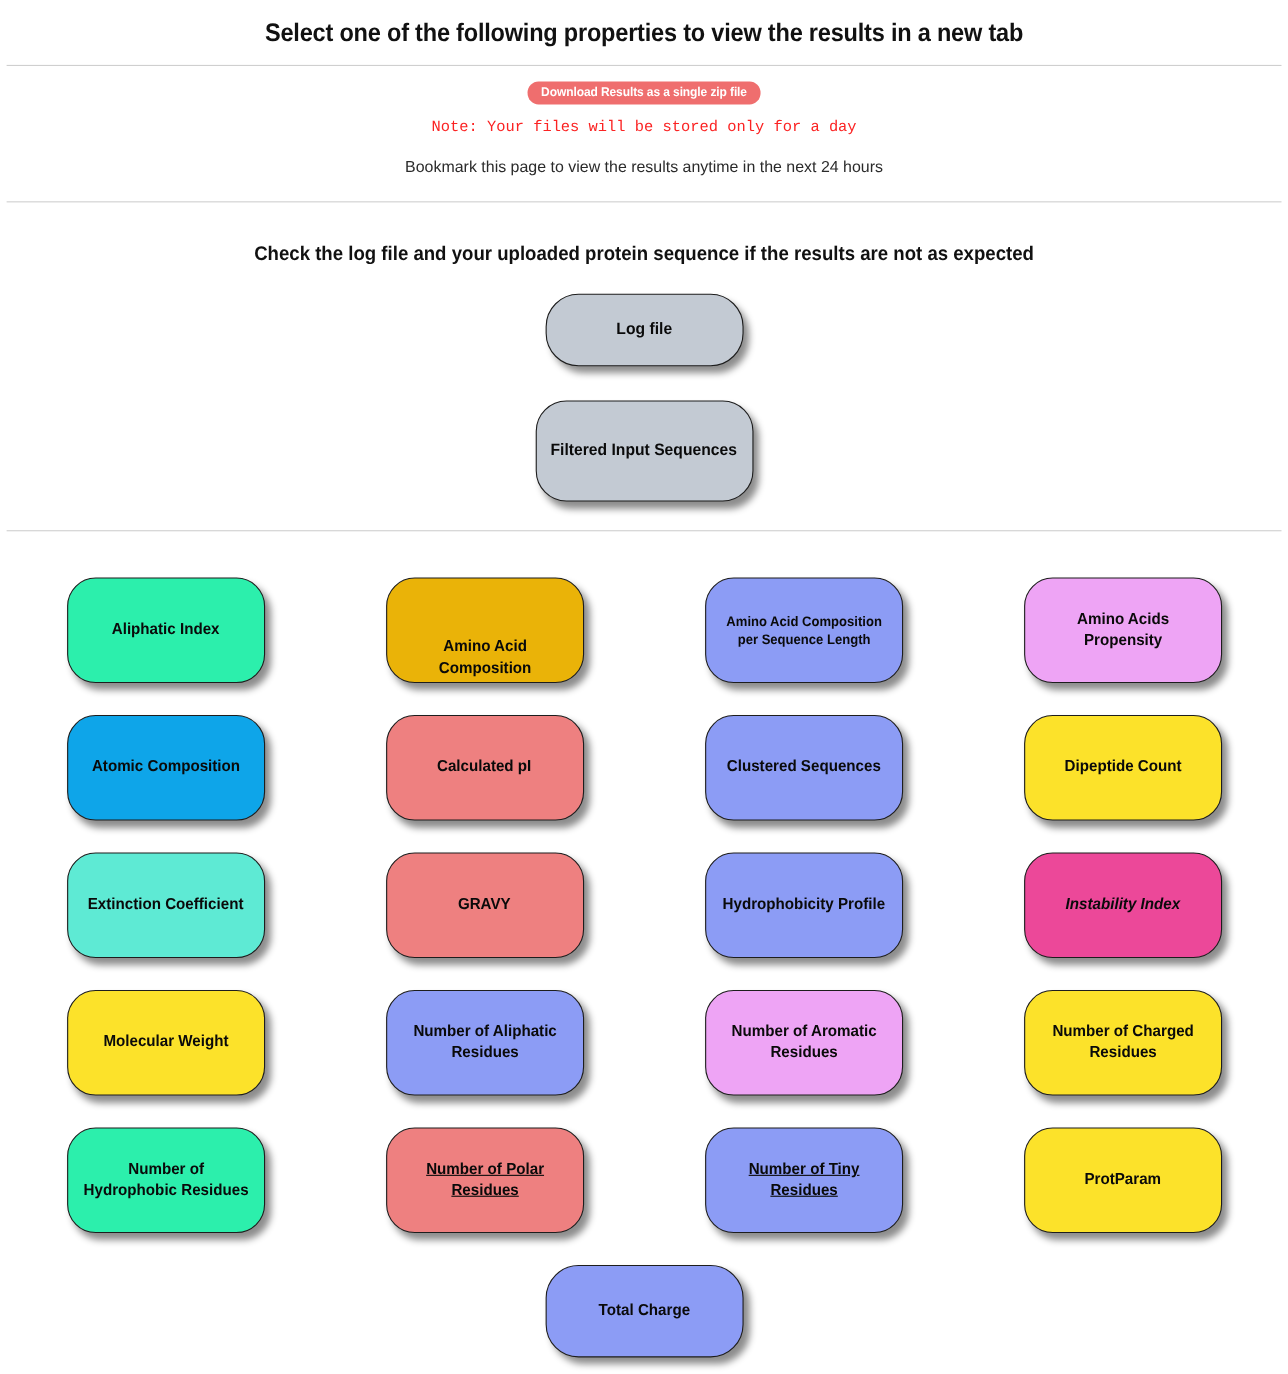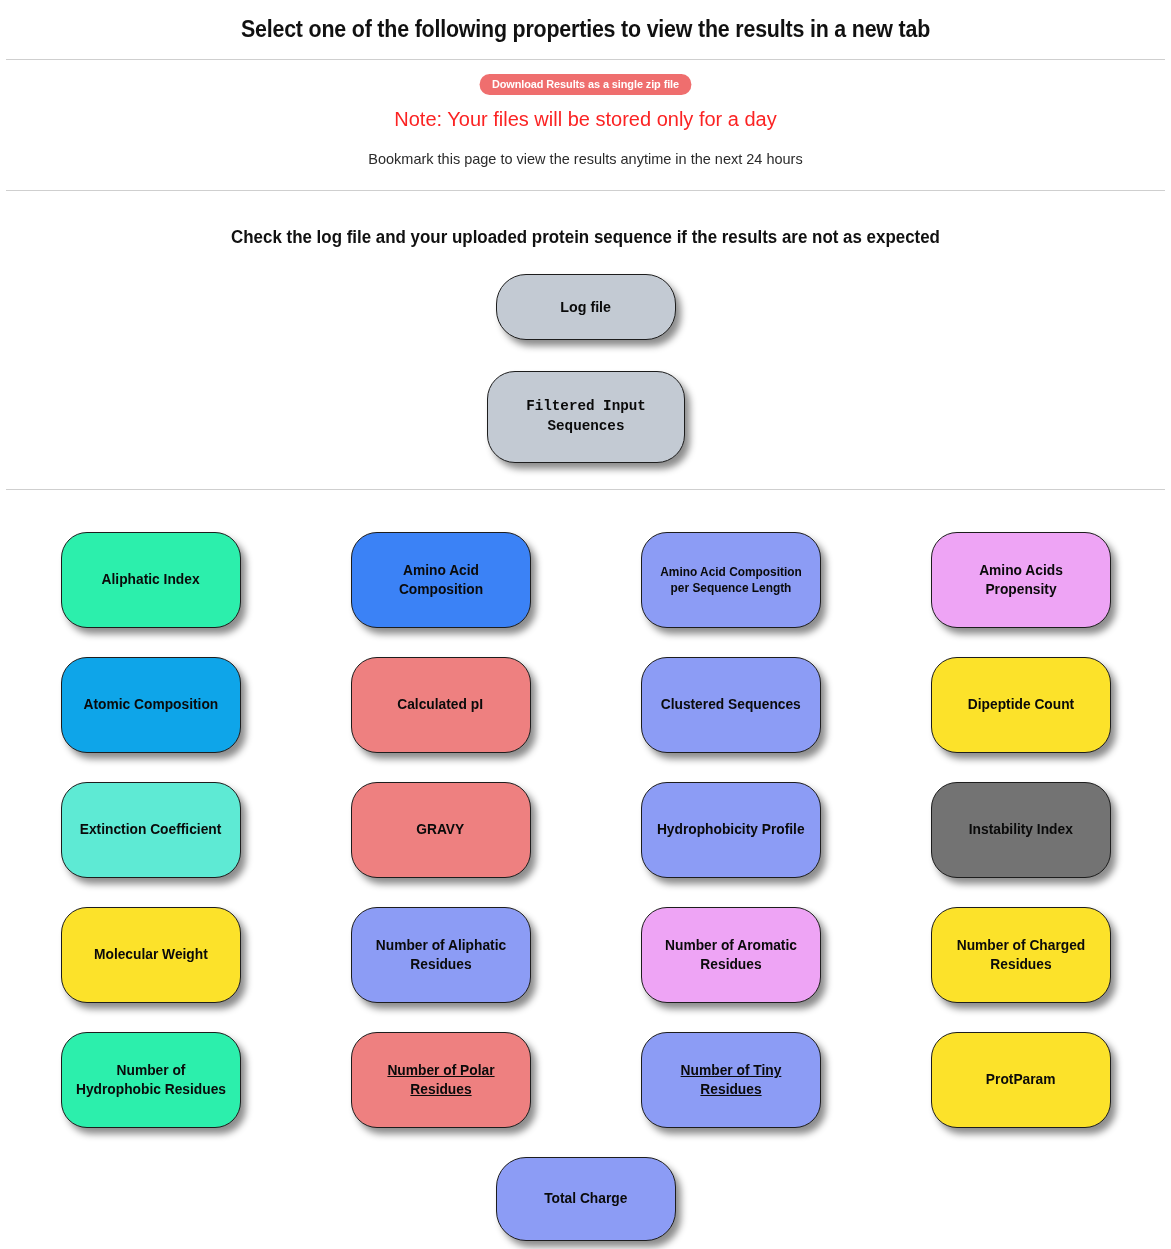--- a/index.html
+++ b/index.html
@@ -52,23 +52,23 @@
     letter-spacing: -0.1px;
     padding: 4px 13px 5px 13px;
     border-radius: 11px;
     border: none;
     cursor: pointer;
     font-family: "Liberation Sans Narrow", "Liberation Sans", sans-serif;
     transform: scaleX(0.95);
   }
   .note-line {
     color: #fb2323;
-    font-size: 20px;
+    font-size: 14px;
     margin-top: 13px;
-    font-family: Liberation Sans, sans-serif;
+    font-family: Liberation Mono, monospace;
   }
   .bookmark-line {
     color: #2b2b2b;
     font-size: 14.5px;
     margin-top: 20px;
     margin-bottom: 13px;
     font-family: "Liberation Sans", sans-serif;
   }
 
   
@@ -102,21 +102,21 @@
     color: #0a0a0a;
     cursor: pointer;
     box-shadow: 5px 6px 7px rgba(0,0,0,0.45);
     padding: 2px 8px;
     user-select: none;
   }
   .btn span { display: block; transform: scaleX(0.95); }
 
   .grey-btn-wrap { display: flex; flex-direction: column; align-items: center; gap: 31px; }
   .btn-logfile   { width: 180px; height: 66px; background: #c3cad3; border-radius: 30px; }
-  .btn-filtered  { width: 198px; height: 92px; background: #c3cad3; border-radius: 28px; font-family: Liberation Mono, monospace; }
+  .btn-filtered  { width: 198px; height: 92px; background: #c3cad3; border-radius: 28px; }
 
   
   .grid-section { padding-top: 42px; }
   .grid {
     display: grid;
     grid-template-columns: repeat(4, 290px);
     justify-content: center;
     row-gap: 29px;
     column-gap: 0;
     justify-items: center;
@@ -164,21 +164,21 @@
 <div class="hr"></div>
 
 <div class="grid-section">
   <div class="grid" id="prop-grid">
       <div class="cell">
         <div class="btn prop-btn" style="background: rgb(44, 239, 172);">
           <span>Aliphatic Index</span>
         </div>
       </div>
       <div class="cell">
-        <div class="btn prop-btn" style="background: #3b82f6;">
+        <div class="btn prop-btn" style="background: #eab308; align-items: flex-end;">
           <span>Amino Acid Composition</span>
         </div>
       </div>
       <div class="cell">
         <div class="btn prop-btn small" style="background: rgb(140, 156, 245);">
           <span>Amino Acid Composition per Sequence Length</span>
         </div>
       </div>
       <div class="cell">
         <div class="btn prop-btn" style="background: rgb(238, 164, 245);">
@@ -214,21 +214,21 @@
         <div class="btn prop-btn" style="background: rgb(238, 128, 128);">
           <span>GRAVY</span>
         </div>
       </div>
       <div class="cell">
         <div class="btn prop-btn" style="background: rgb(140, 156, 245);">
           <span>Hydrophobicity Profile</span>
         </div>
       </div>
       <div class="cell">
-        <div class="btn prop-btn" style="background: #737373;">
+        <div class="btn prop-btn" style="background: #ec4899; font-style: italic;">
           <span>Instability Index</span>
         </div>
       </div>
       <div class="cell">
         <div class="btn prop-btn" style="background: rgb(252, 226, 42);">
           <span>Molecular Weight</span>
         </div>
       </div>
       <div class="cell">
         <div class="btn prop-btn" style="background: rgb(140, 156, 245);">

